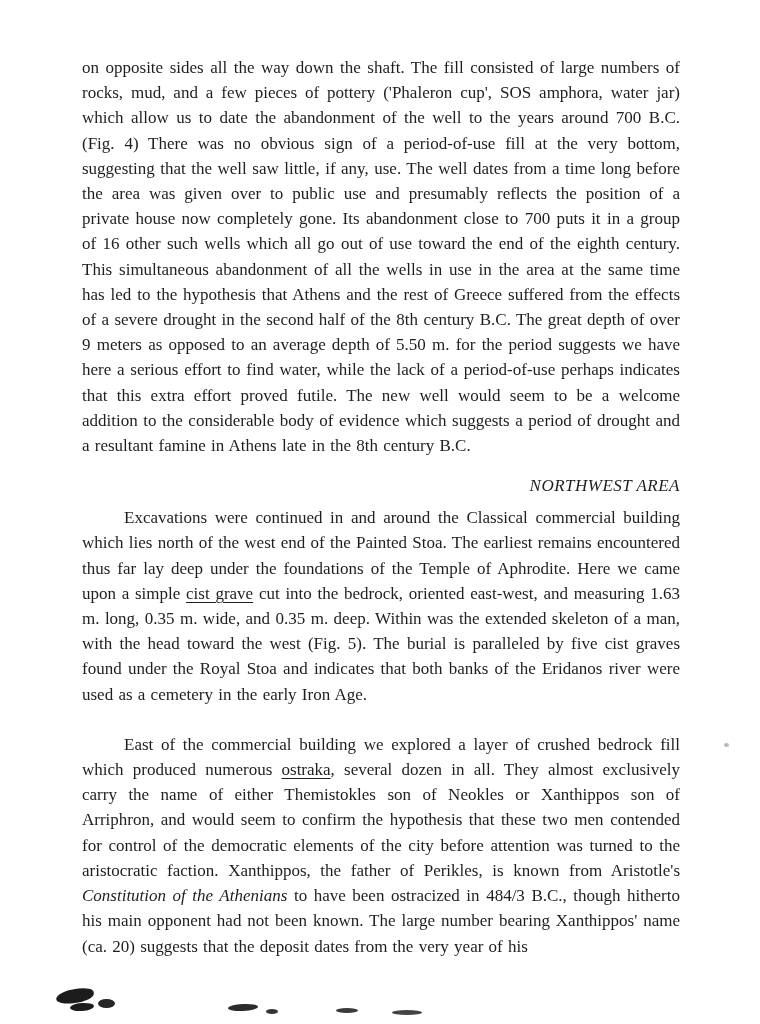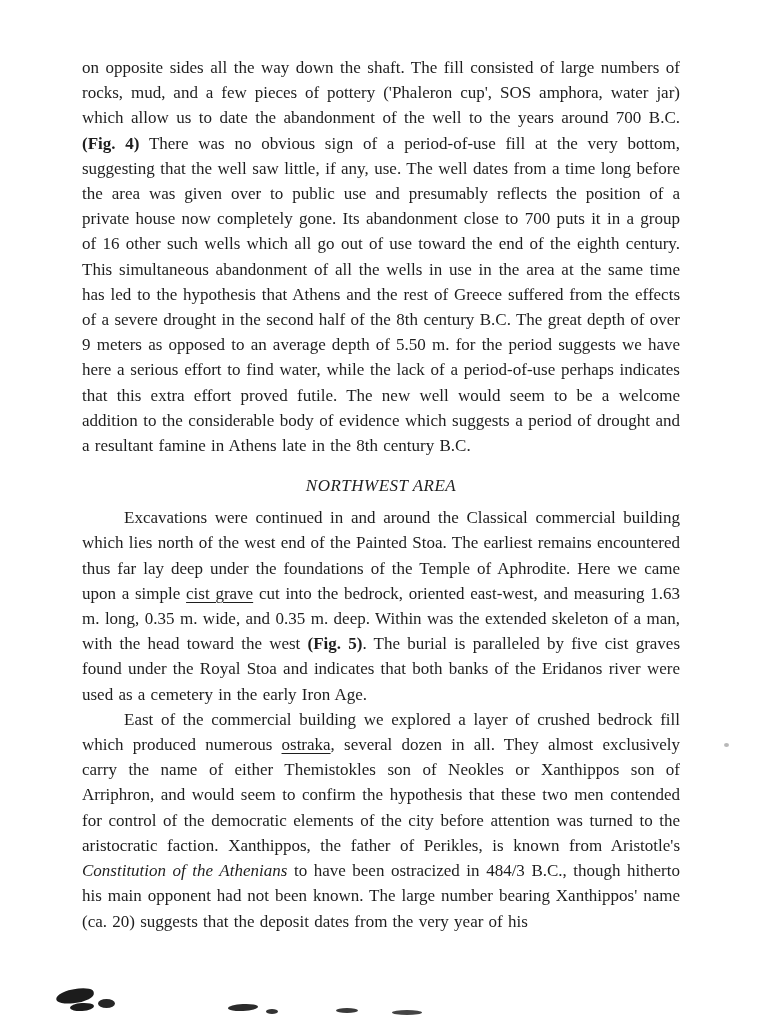--- a/index.html
+++ b/index.html
@@ -28,32 +28,33 @@
     font-size: 17px;
     line-height: 25.2px;
     text-align: justify;
     text-justify: inter-word;
     word-spacing: 1px;
   }
   .para.indent {
     text-indent: 42px;
   }
   .para.spaced {
+    margin-top: 25px;
   }
   .heading {
     margin: 15px 0 7px 0;
     font-size: 17px;
     font-weight: normal;
     font-style: italic;
-    text-align: center;
+    text-align: right;
     letter-spacing: 0.5px;
     line-height: 25px;
   }
   .run.normal { font-weight: normal; font-style: normal; }
-  .run.bold { font-weight: bold; }
+  .run.bold { font-weight: normal; }
   .run.bold-underline { font-weight: normal; text-decoration: underline; text-underline-offset: 3px; }
   .run.italic { font-style: italic; }
 
   
   .artifact {
     position: absolute;
     background: #1c1c1c;
   }
   .a1  { left: 56px;  top: 989px;  width: 38px; height: 14px; border-radius: 60% 40% 55% 45%; transform: rotate(-7deg); }
   .a1b { left: 70px;  top: 1003px; width: 24px; height: 8px;  border-radius: 50%; transform: rotate(-4deg); }

